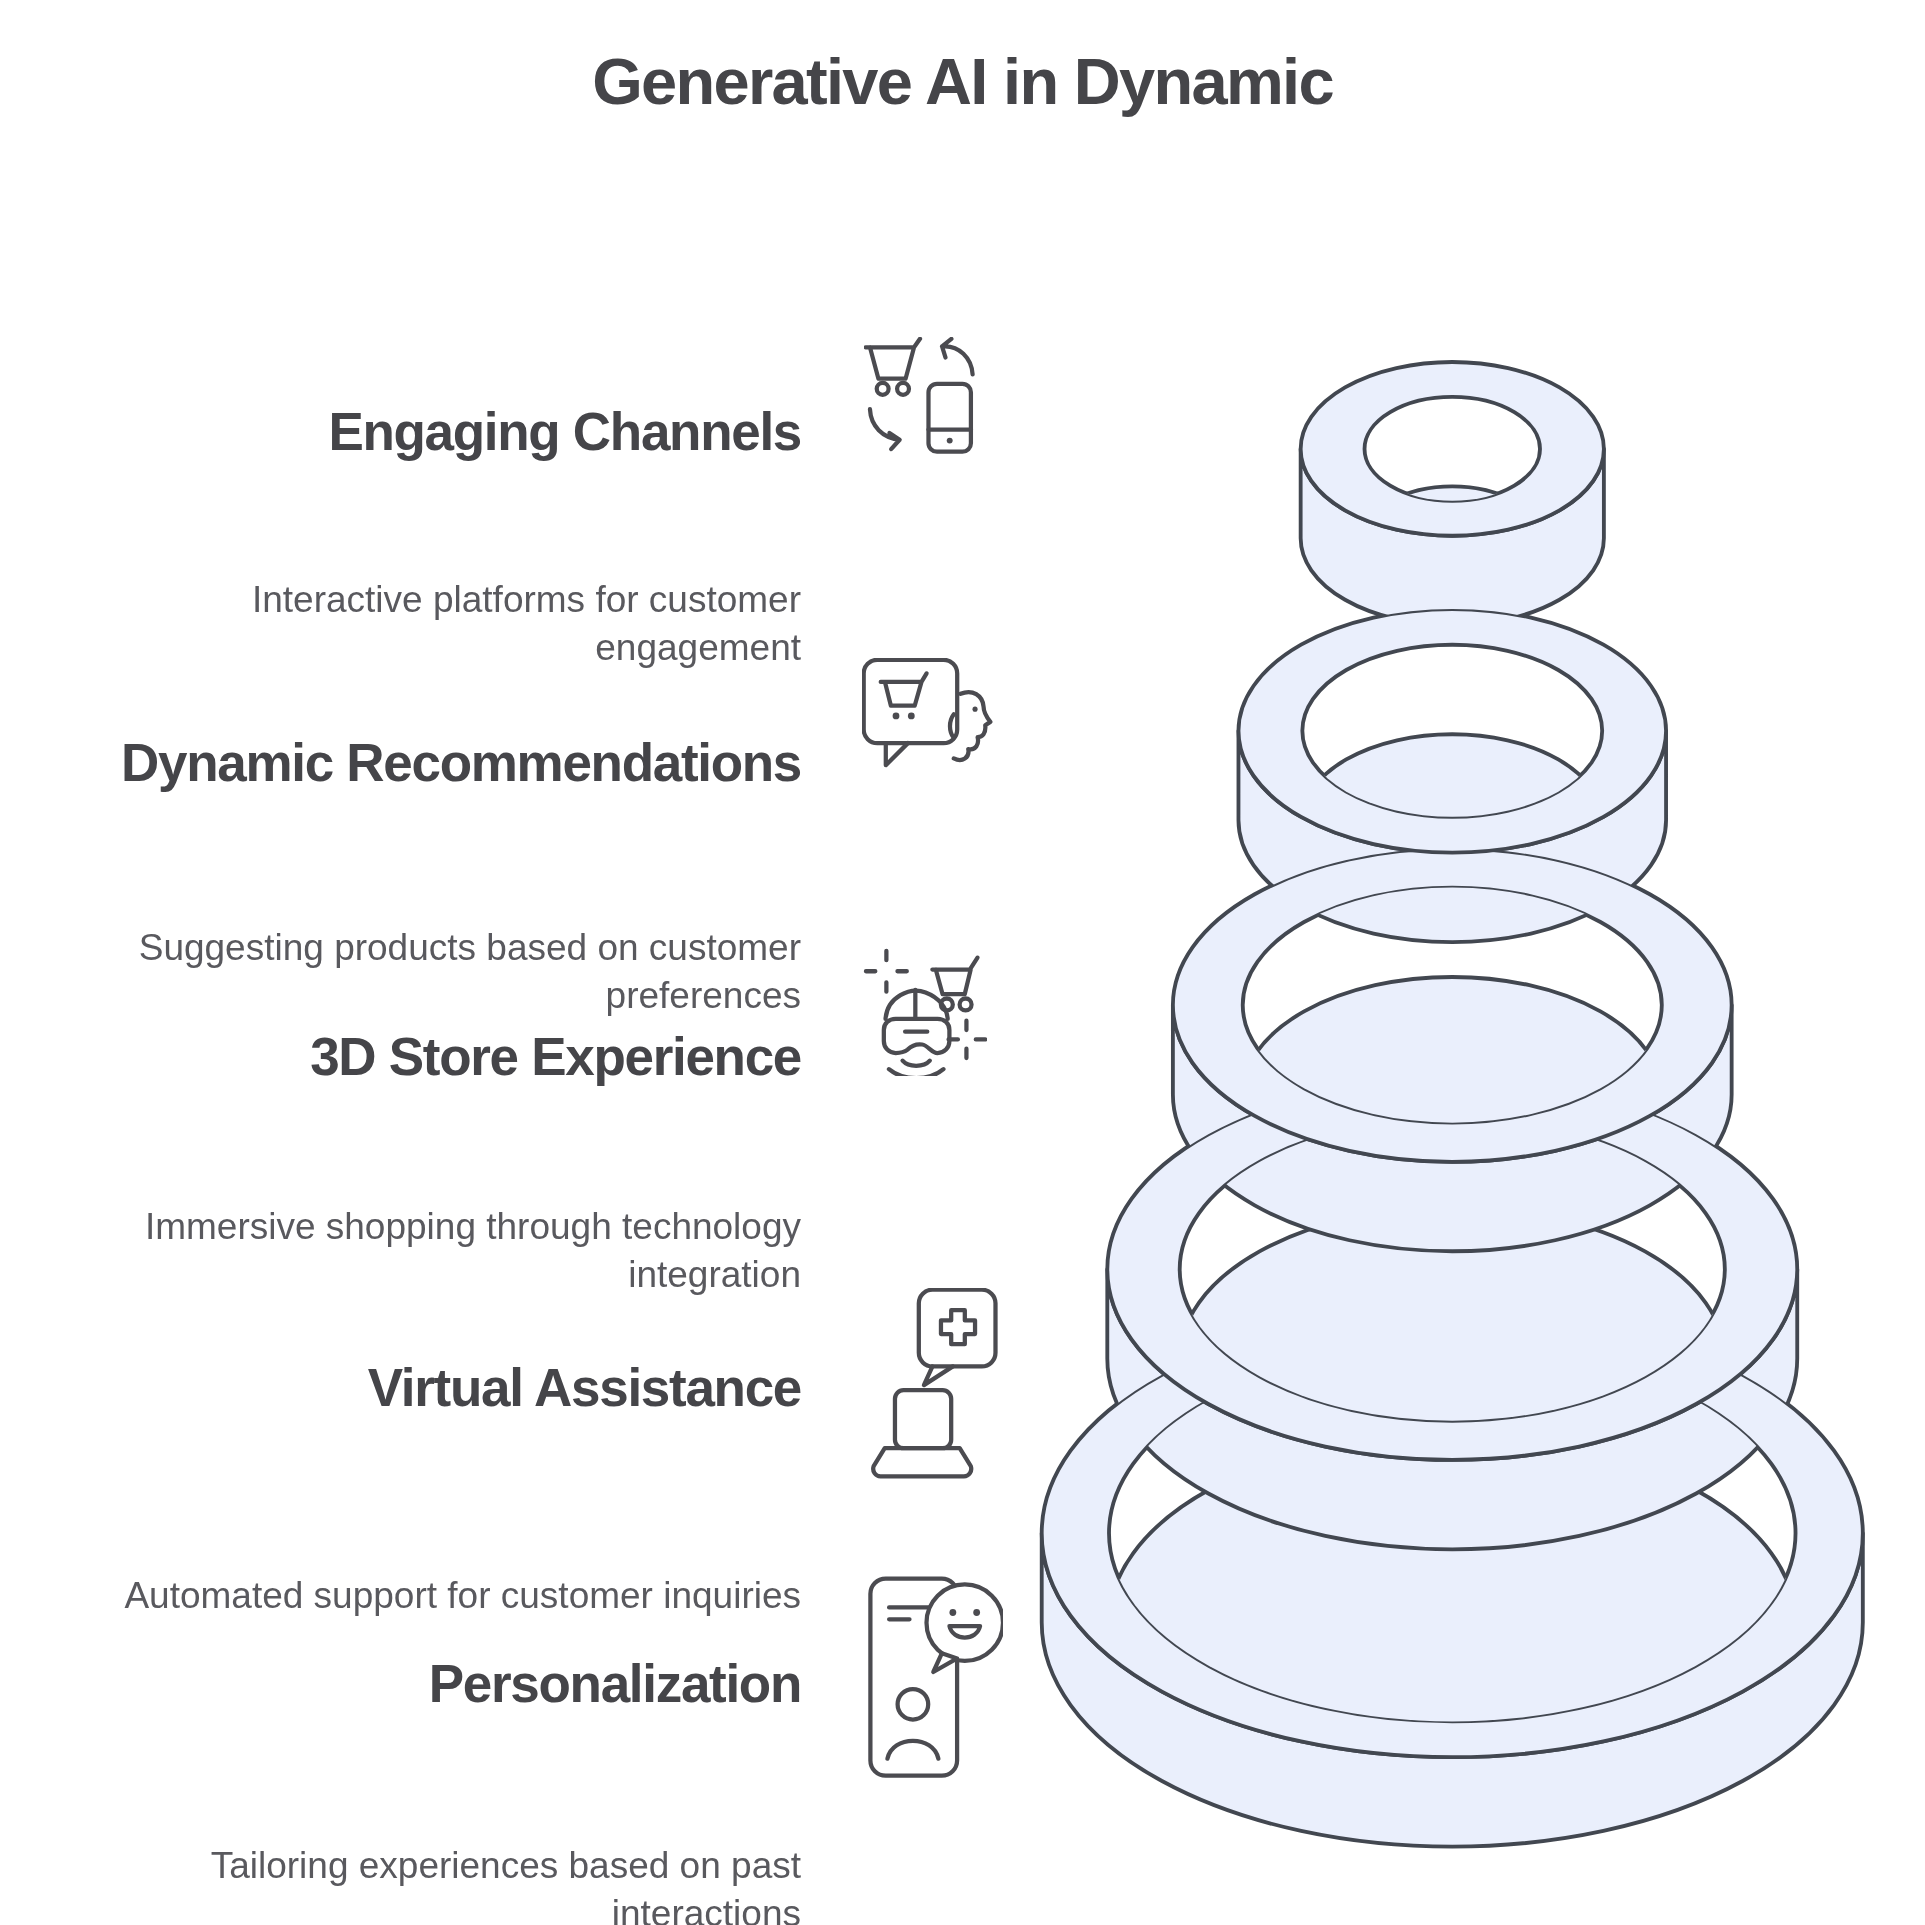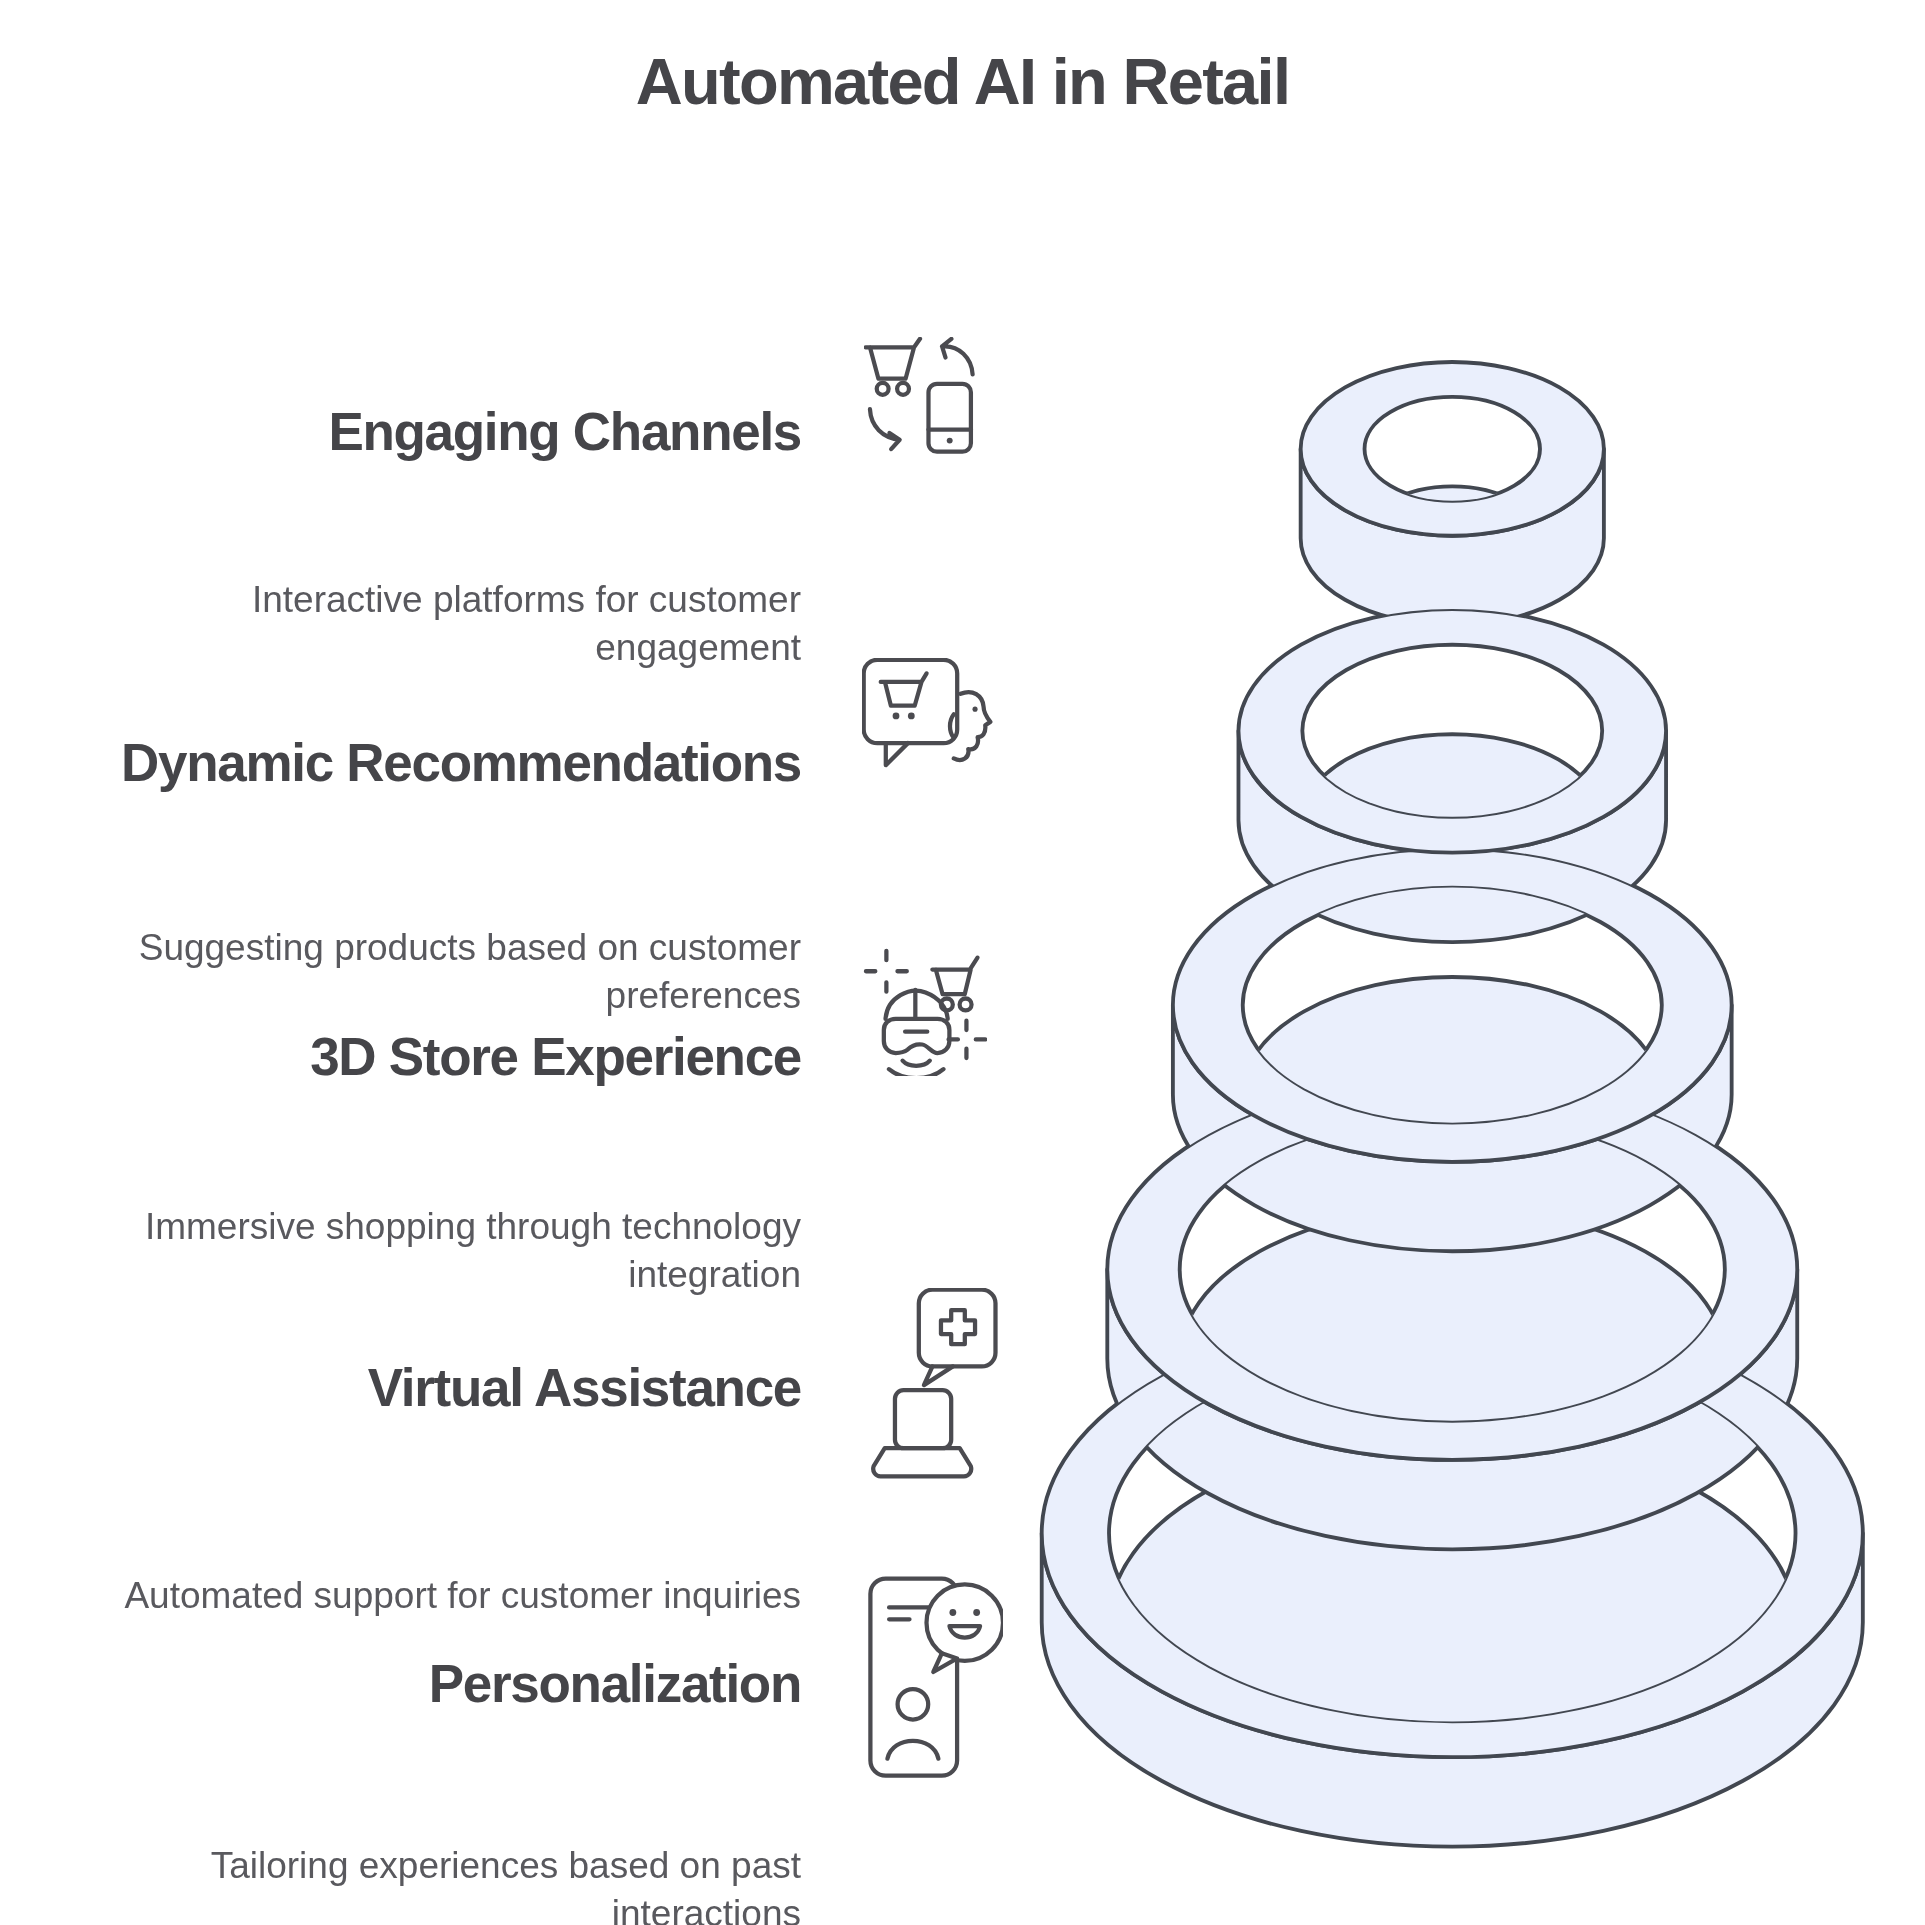--- a/index.html
+++ b/index.html
@@ -125,21 +125,21 @@
         <path d="M 1454 858 A 251 143 0 1 0 1956 858 A 251 143 0 1 0 1454 858 Z M 1529 858 A 176 101 0 1 0 1881 858 A 176 101 0 1 0 1529 858 Z" fill-rule="evenodd"></path>
         <ellipse cx="1705" cy="963" rx="176" ry="101" clip-path="url(#hole1)"></ellipse>
       </g>
       <g fill="#eaeffc" stroke="#424750" stroke-width="4.5" stroke-linejoin="round">
         <path d="M 1527 527 A 178 102 0 0 0 1883 527 L 1883 632 A 178 102 0 0 1 1527 632 Z" mask="url(#wallmask0)"></path>
         <path d="M 1527 527 A 178 102 0 1 0 1883 527 A 178 102 0 1 0 1527 527 Z M 1602 527 A 103 61 0 1 0 1808 527 A 103 61 0 1 0 1602 527 Z" fill-rule="evenodd"></path>
         <ellipse cx="1705" cy="632" rx="103" ry="61" clip-path="url(#hole0)"></ellipse>
       </g>
     </svg>
 
-  <h1 class="page-title">Automated AI in Retail</h1>
+  <h1 class="page-title">Generative AI in Dynamic</h1>
 
   <div class="item item-1">
     <h2>Engaging Channels</h2>
     <p>Interactive platforms for customer
 engagement</p>
   </div>
   <div class="icon icon-1">
     <svg viewBox="0 0 132 140">
       <path d="M2 12 H59 L66 2 M7 12 L17 49 H49 L59 12"></path>
       <circle cx="22" cy="61" r="7"></circle>

